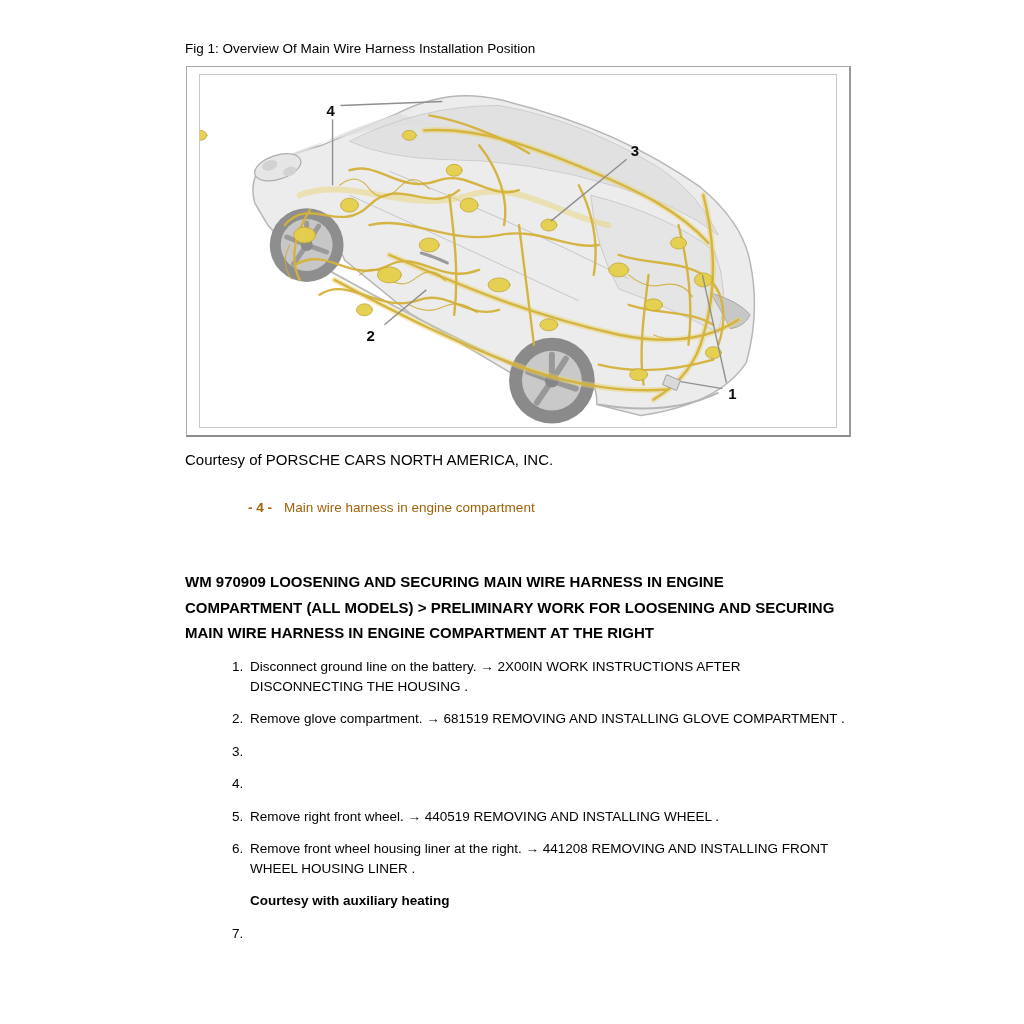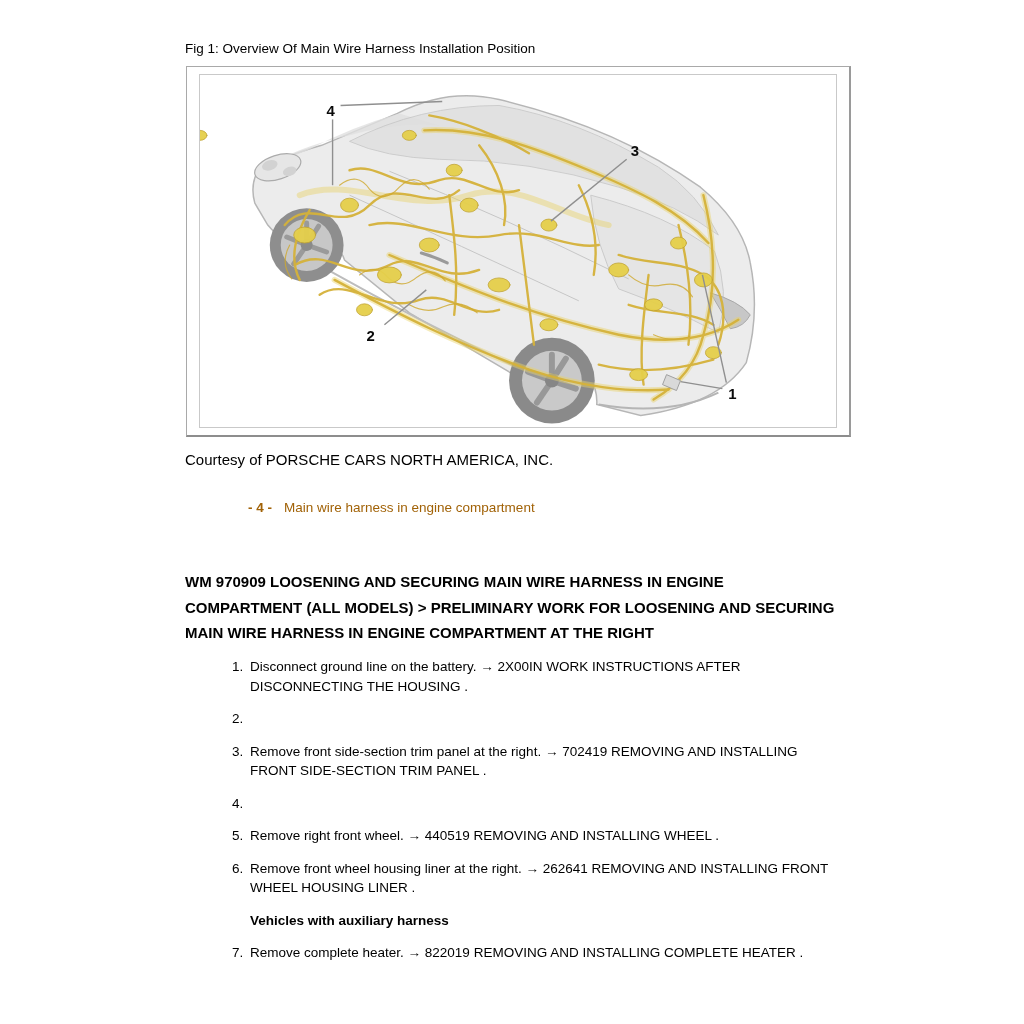--- a/index.html
+++ b/index.html
@@ -204,36 +204,35 @@
 
   <h1 class="section-heading">WM 970909 LOOSENING AND SECURING MAIN WIRE HARNESS IN ENGINE COMPARTMENT (ALL MODELS) &gt; PRELIMINARY WORK FOR LOOSENING AND SECURING MAIN WIRE HARNESS IN ENGINE COMPARTMENT AT THE RIGHT</h1>
 
   <div class="steps">
     <div class="step">
       <span class="step-num">1.</span>
       <span class="step-text">Disconnect ground line on the battery. → 2X00IN WORK INSTRUCTIONS AFTER DISCONNECTING THE HOUSING .</span>
     </div>
     <div class="step">
       <span class="step-num">2.</span>
+      <span class="step-text">Remove glove compartment. → 681519 REMOVING AND INSTALLING GLOVE COMPARTMENT .</span>
     </div>
     <div class="step">
       <span class="step-num">3.</span>
-      <span class="step-text">Remove front side-section trim panel at the right. → 702419 REMOVING AND INSTALLING FRONT SIDE-SECTION TRIM PANEL .</span>
     </div>
     <div class="step">
       <span class="step-num">4.</span>
     </div>
     <div class="step">
       <span class="step-num">5.</span>
       <span class="step-text">Remove right front wheel. → 440519 REMOVING AND INSTALLING WHEEL .</span>
     </div>
     <div class="step">
       <span class="step-num">6.</span>
-      <span class="step-text">Remove front wheel housing liner at the right. → 262641 REMOVING AND INSTALLING FRONT WHEEL HOUSING LINER .</span>
-    </div>
-    <div class="subheading">Vehicles with auxiliary harness</div>
+      <span class="step-text">Remove front wheel housing liner at the right. → 441208 REMOVING AND INSTALLING FRONT WHEEL HOUSING LINER .</span>
+    </div>
+    <div class="subheading">Courtesy with auxiliary heating</div>
     <div class="step">
       <span class="step-num">7.</span>
-      <span class="step-text">Remove complete heater. → 822019 REMOVING AND INSTALLING COMPLETE HEATER .</span>
     </div>
   </div>
 
 </div>
 
 </body></html>

